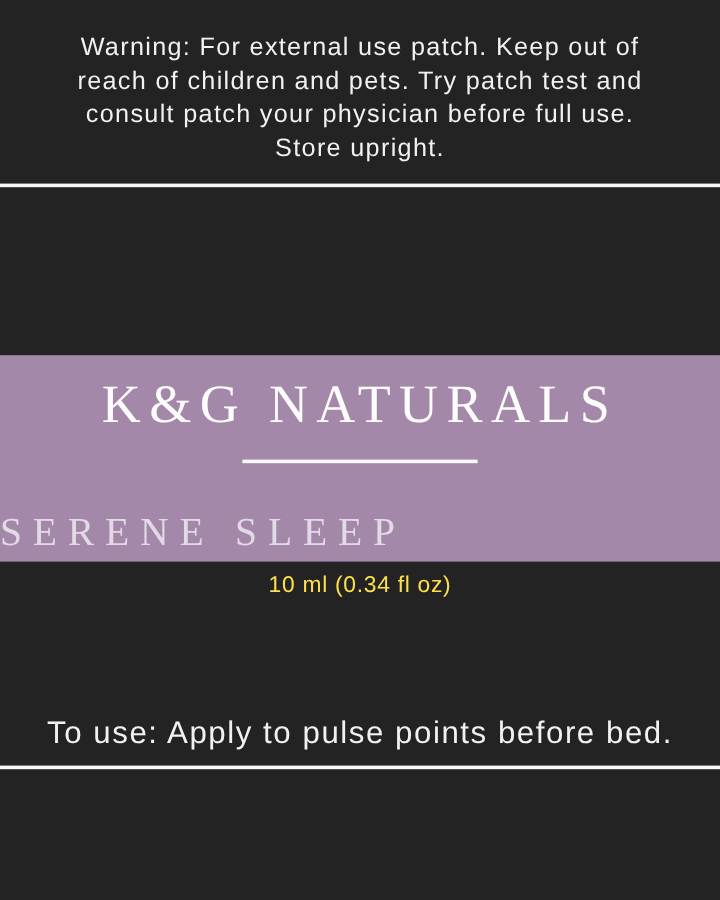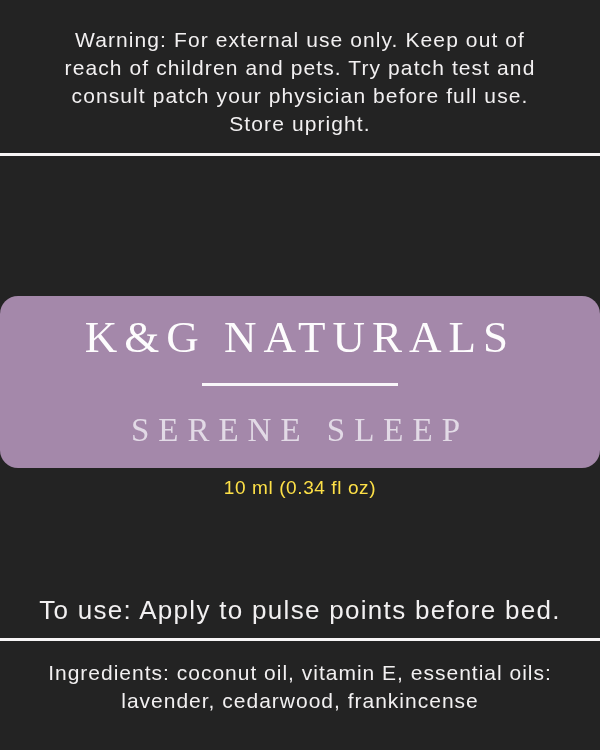--- a/index.html
+++ b/index.html
@@ -47,21 +47,20 @@
       letter-spacing: 2.2px;
       color: #efedee;
     }
     .banner {
       position: absolute;
       left: 0;
       top: 296px;
       width: 100%;
       height: 172px;
       background: var(--banner, #a488aa);
-      border-radius: 18px;
     }
     .brand-name {
       position: absolute;
       top: 16px;
       left: 0;
       width: 100%;
       text-align: center;
       font-family: "Liberation Serif", serif;
       font-size: 45px;
       line-height: 50px;
@@ -72,24 +71,24 @@
     .banner-rule {
       position: absolute;
       top: 87px;
       left: 202px;
       width: 196px;
       height: 3px;
       background: #f9f7fa;
     }
     .product-name {
       position: absolute;
-      top: 114px;
+      top: 128px;
       left: 0;
       width: 100%;
-      text-align: center;
+      text-align: left;
       font-family: "Liberation Serif", serif;
       font-size: 33px;
       line-height: 40px;
       letter-spacing: 9px;
       color: var(--product-text, #e2dae6);
       font-weight: 400;
     }
     .volume {
       top: 477px;
       font-size: 19px;
@@ -108,39 +107,35 @@
       letter-spacing: 1px;
     }
     .ingredients-block .line { white-space: nowrap; }
   </style>
 </head>
 <body>
 
 <div class="label-canvas">
 
   <div class="center-text warning-block">
-    <div class="line">Warning: For external use only. Keep out of</div>
+    <div class="line">Warning: For external use patch. Keep out of</div>
     <div class="line">reach of children and pets. Try patch test and</div>
     <div class="line">consult patch your physician before full use.</div>
     <div class="line">Store upright.</div>
   </div>
 
   <div class="rule-full rule-top"></div>
 
 
   <div class="banner">
     <div class="brand-name">K&amp;G NATURALS</div>
     <div class="banner-rule"></div>
     <div class="product-name">SERENE SLEEP</div>
   </div>
 
   <div class="center-text volume">10 ml (0.34 fl oz)</div>
 
   <div class="center-text usage">To use: Apply to pulse points before bed.</div>
 
   <div class="rule-full rule-bottom"></div>
 
-  <div class="center-text ingredients-block">
-    <div class="line">Ingredients: coconut oil, vitamin E, essential oils:</div>
-    <div class="line">lavender, cedarwood, frankincense</div>
-  </div>
 
 </div>
 
 </body></html>

